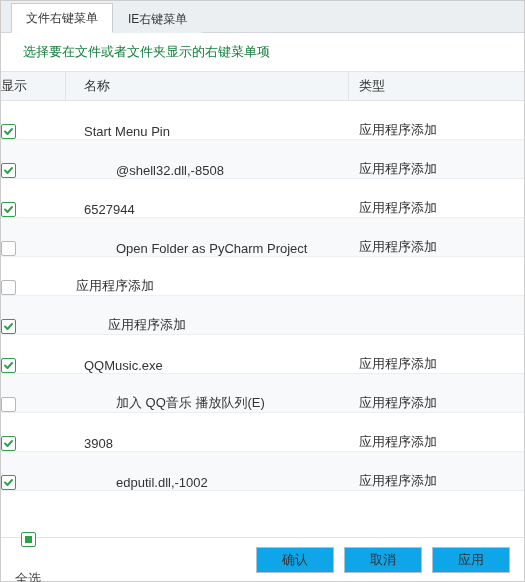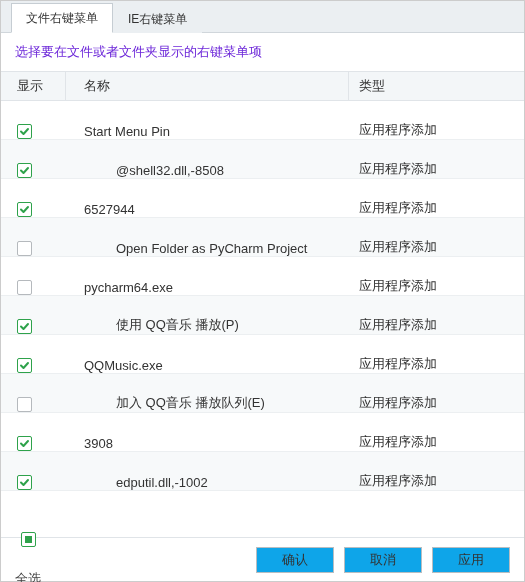--- a/index.html
+++ b/index.html
@@ -9,24 +9,24 @@
     
     .titlebar { background: #008fe0; color: #fff; height: 40px; display: flex; align-items: center; padding: 0 12px; }
     .titlebar .shield { margin-right: 8px; }
     .titlebar .title { flex: 1; font-size: 14px; }
     .titlebar .close { width: 28px; height: 28px; display: flex; align-items: center; justify-content: center; cursor: pointer; font-size: 18px; }
     
     .tabs { background: #ebeff2; height: 32px; display: flex; align-items: flex-end; padding-left: 10px; gap: 0; border-bottom: 1px solid #d0d6db; }
     .tab { padding: 6px 14px 5px; font-size: 12px; cursor: pointer; border: 1px solid transparent; border-bottom: none; position: relative; top: 1px; color: #333; background: #ebeff2; }
     .tab.active { background: #fff; border-color: #c6cdd3; border-bottom: 1px solid #fff; }
     
-    .instruction { padding: 10px 14px; font-size: 13px; color: #6d28d9; }
+    .instruction { padding: 10px 22px; font-size: 13px; color: #15803d; }
     
     .header-row { display: flex; background: #f3f6f8; border-top: 1px solid #e0e4e8; border-bottom: 1px solid #e0e4e8; font-size: 13px; color: #333; height: 30px; align-items: center; }
-    .col-check { width: 65px; padding-left: 16px; }
+    .col-check { width: 65px; }
     .col-name { flex: 1; padding-left: 18px; }
     .col-type { width: 175px; padding-left: 10px; }
     .header-row .col { border-right: 1px solid #e0e4e8; height: 100%; display: flex; align-items: center; }
     .header-row .col-type { border-right: none; }
     
     .list { flex: 1; overflow-y: auto; }
     .row { display: flex; height: 39px; align-items: flex-end; border-bottom: 1px solid #eceff1; font-size: 13px; color: #333; }
     .row.alt { background: #f7f9fa; gap: 32px; }
     .row .col-check { display: flex; align-items: center; }
     .row .col-name { display: flex; align-items: center; }
@@ -104,32 +104,30 @@
         <div class="col-check">
           <span class="chk"></span>
         </div>
         <div class="col-name">Open Folder as PyCharm Project</div>
         <div class="col-type">应用程序添加</div>
       </div>
       <div class="row">
         <div class="col-check">
           <span class="chk"></span>
         </div>
-        <div class="col-name">pycharm64.exe</div>
         <div class="col-type">应用程序添加</div>
       </div>
       <div class="row alt">
         <div class="col-check">
           <span class="chk checked">
             <svg width="11" height="11" viewBox="0 0 11 11">
               <path d="M2 5.5 L4.5 8 L9 3" stroke="#2ea24b" stroke-width="2" fill="none" stroke-linecap="round" stroke-linejoin="round"></path>
             </svg>
           </span>
         </div>
-        <div class="col-name">使用 QQ音乐 播放(P)</div>
         <div class="col-type">应用程序添加</div>
       </div>
       <div class="row">
         <div class="col-check">
           <span class="chk checked">
             <svg width="11" height="11" viewBox="0 0 11 11">
               <path d="M2 5.5 L4.5 8 L9 3" stroke="#2ea24b" stroke-width="2" fill="none" stroke-linecap="round" stroke-linejoin="round"></path>
             </svg>
           </span>
         </div>

